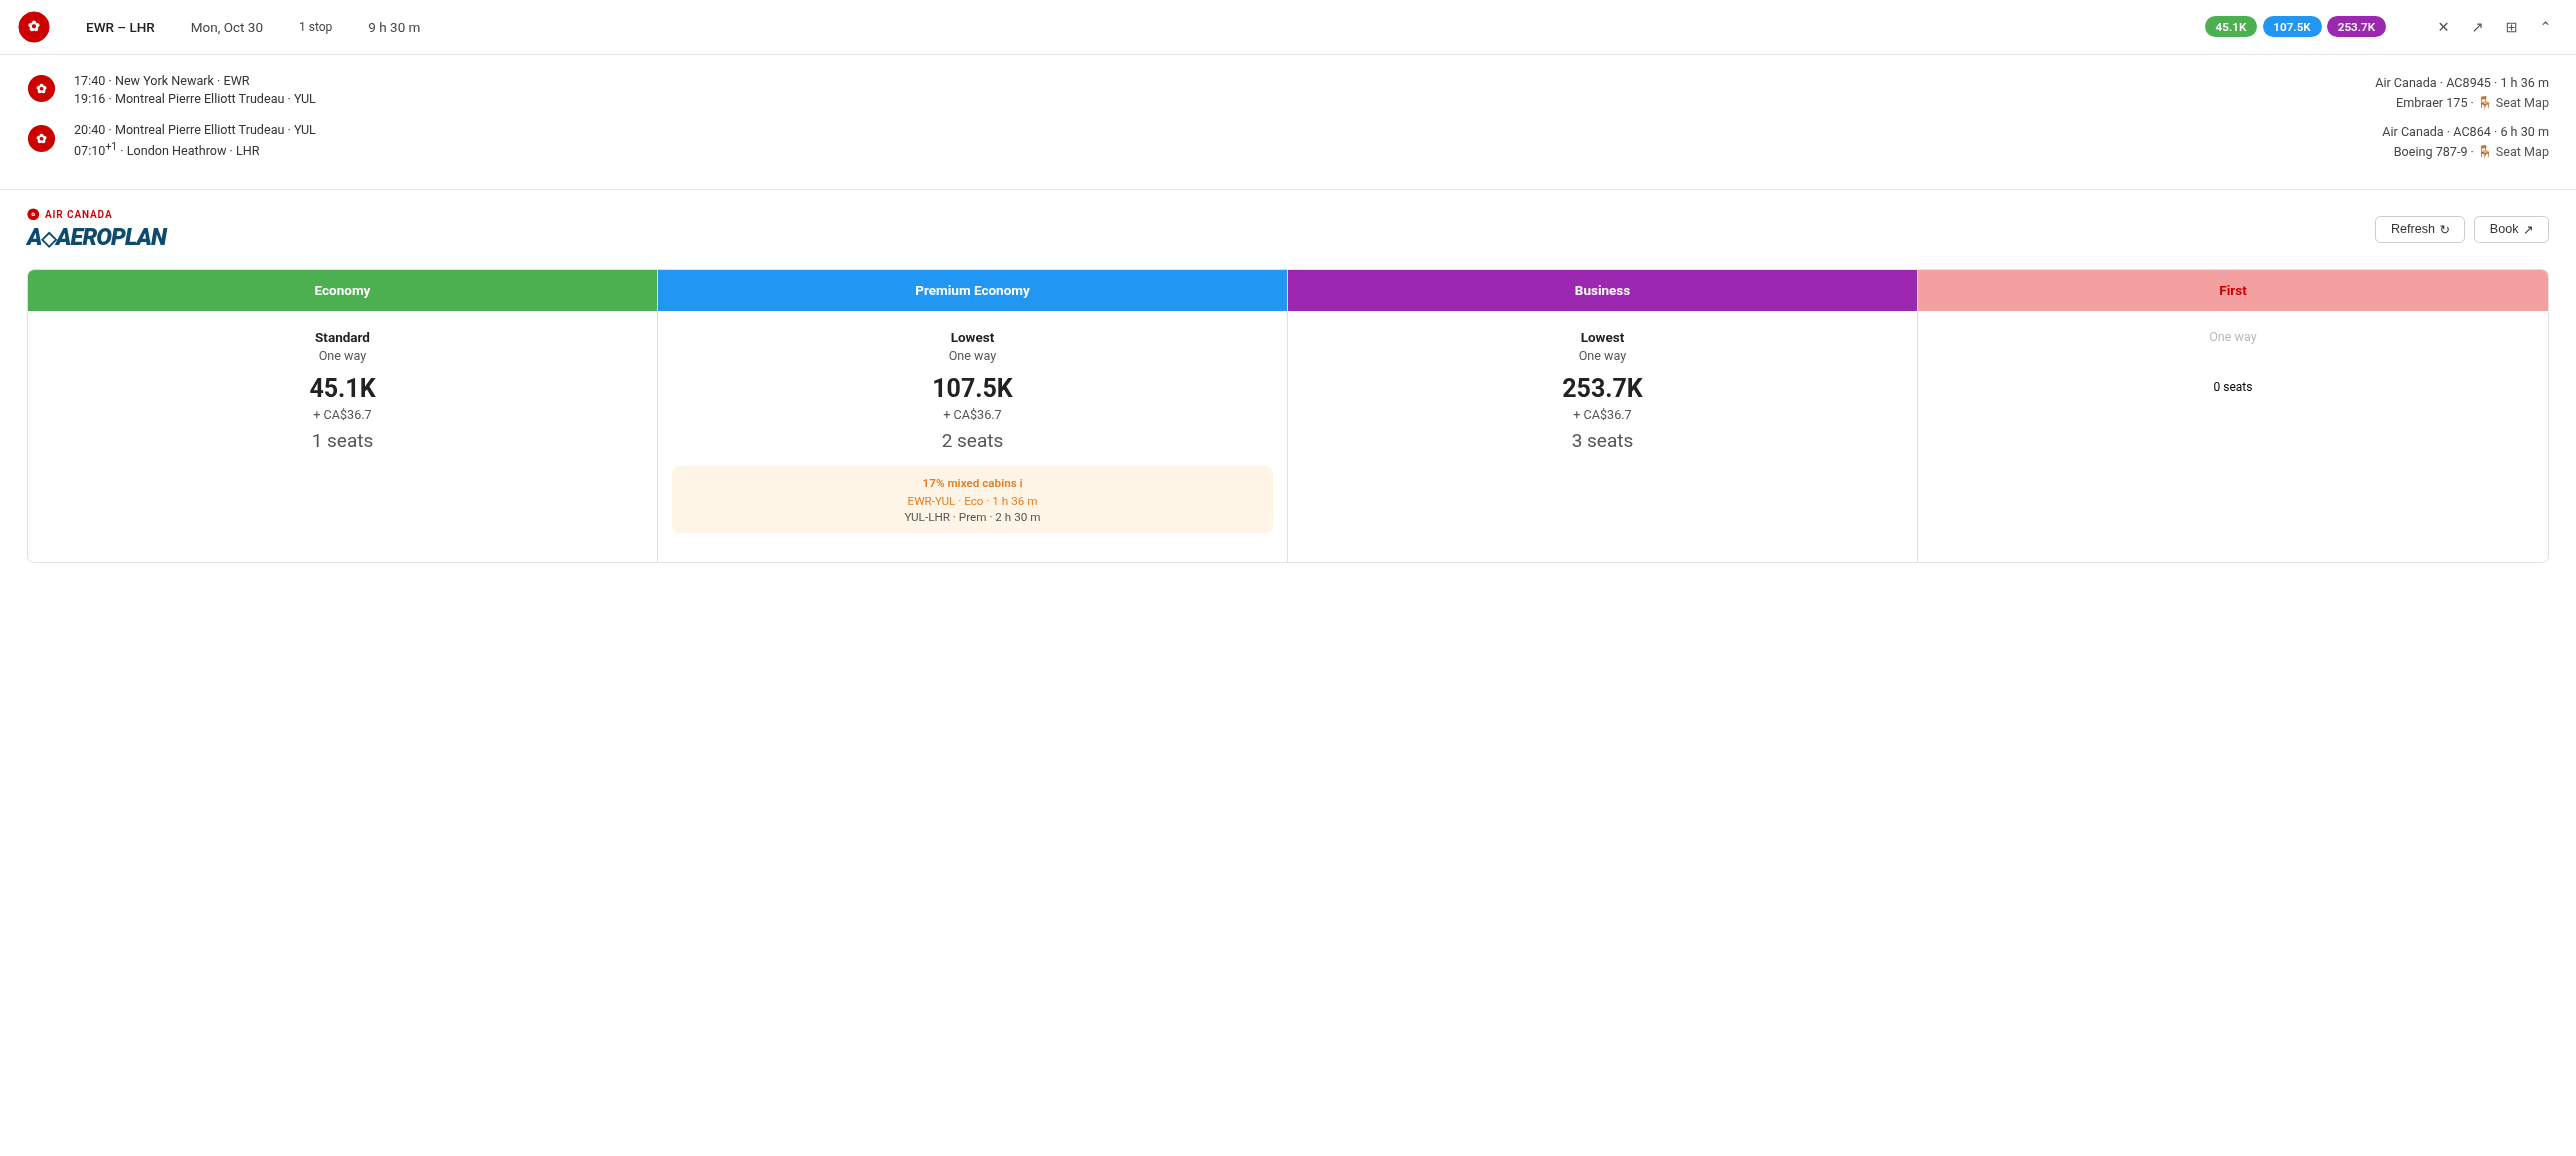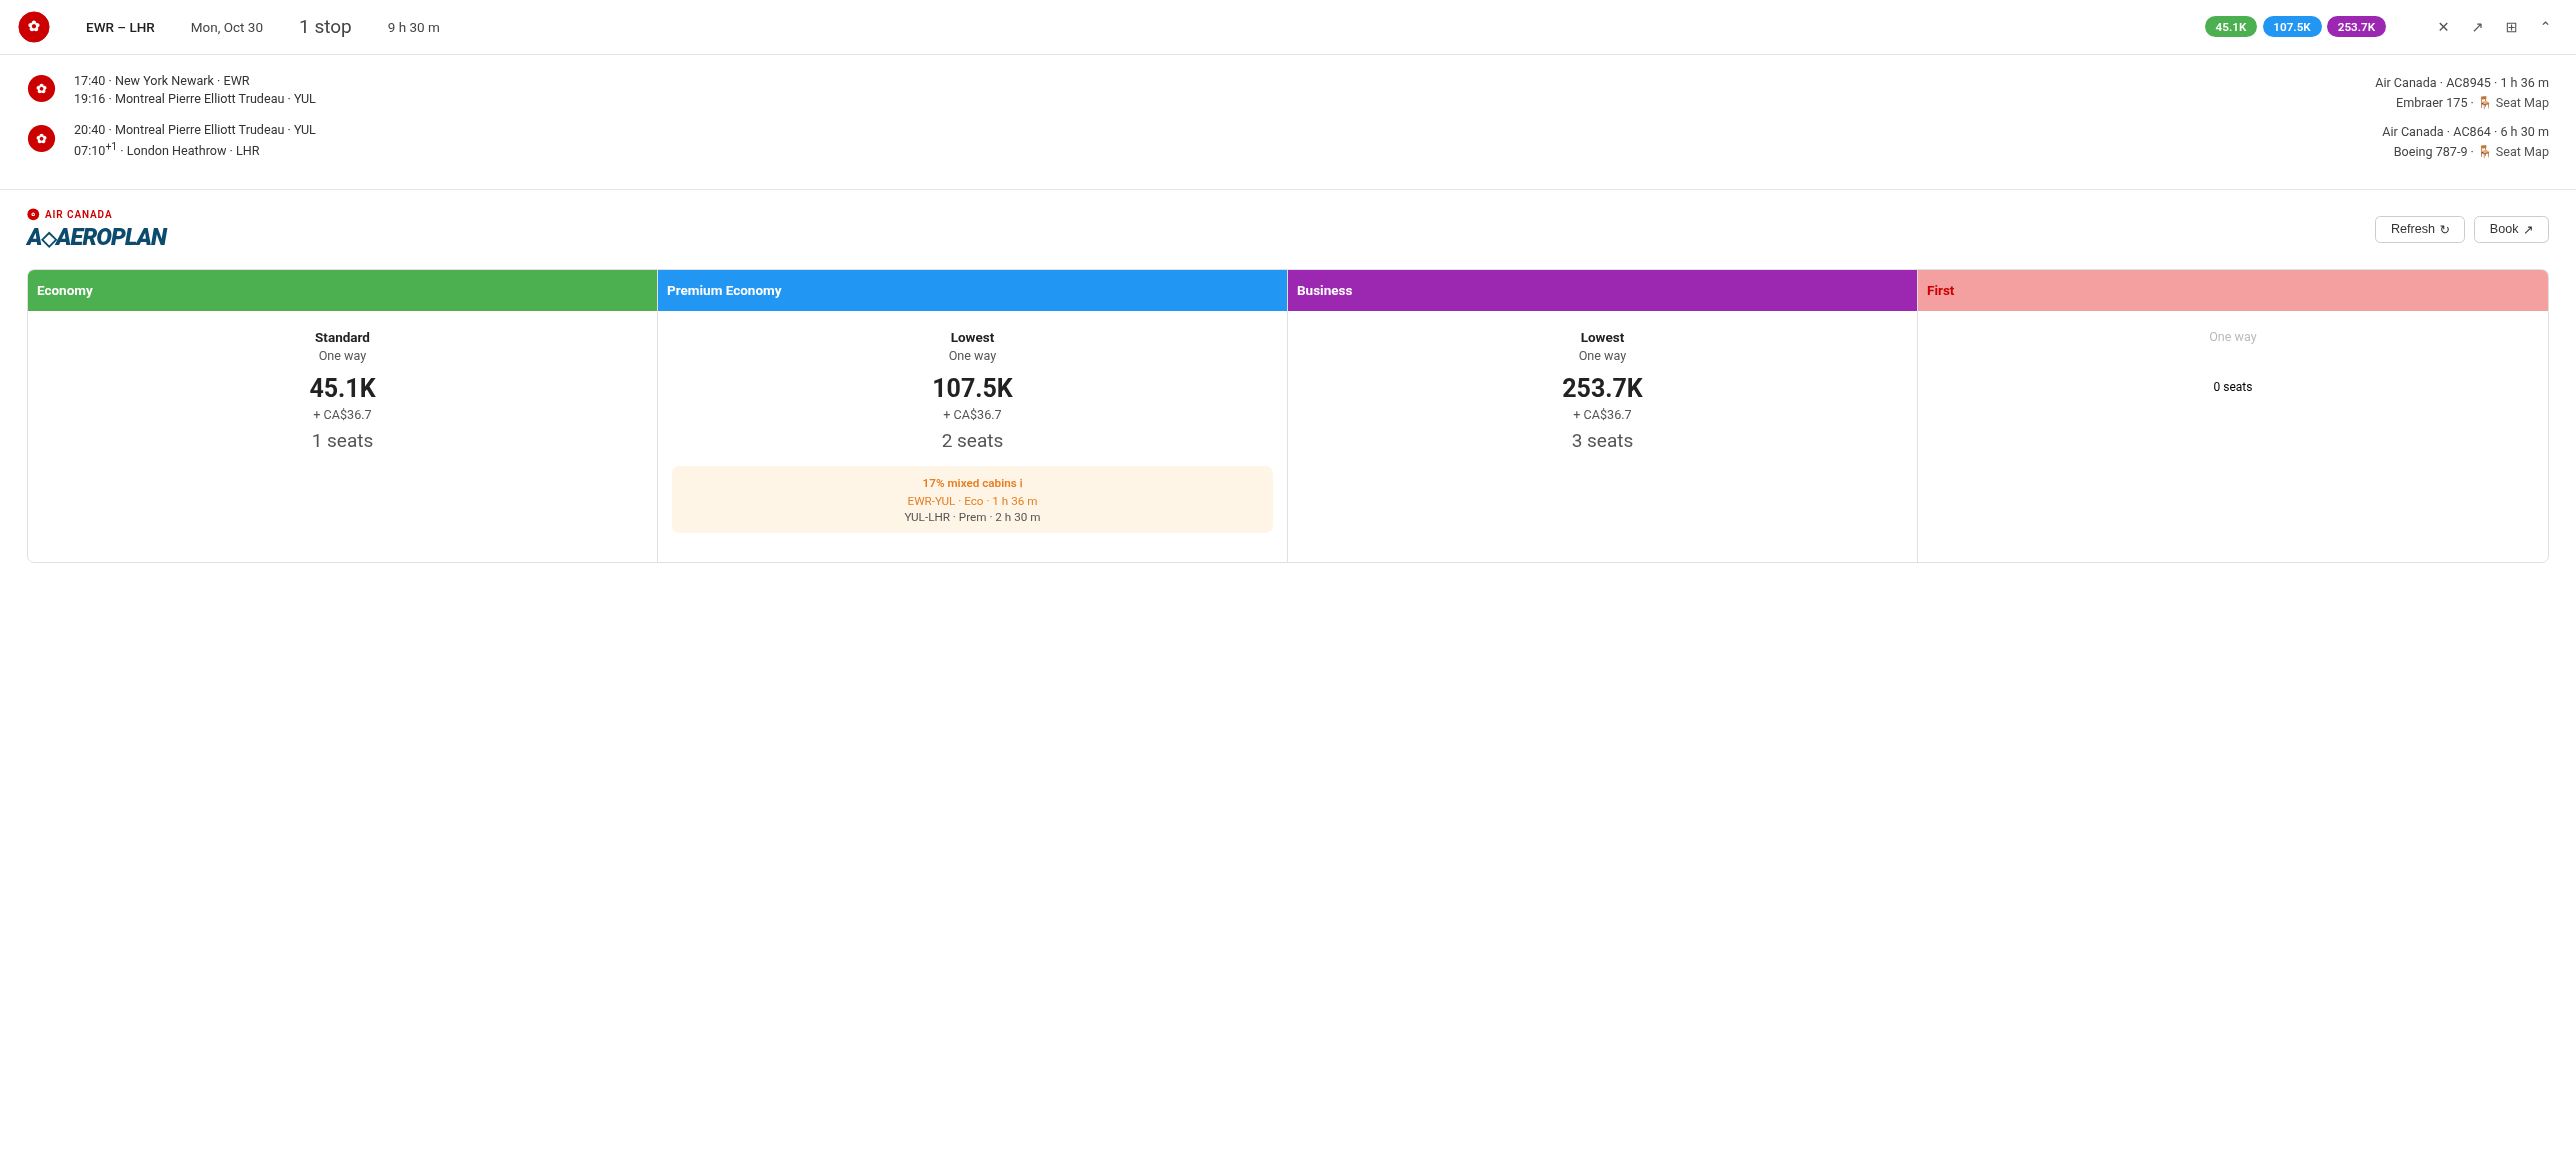--- a/index.html
+++ b/index.html
@@ -27,21 +27,21 @@
       font-size: 13.5px;
       font-weight: 500;
       white-space: nowrap;
     }
     .flight-date {
       font-size: 13.5px;
       color: #444;
       white-space: nowrap;
     }
     .flight-stops {
-      font-size: 19px;
+      font-size: 12px;
       color: #444;
       white-space: nowrap;
     }
     .flight-duration {
       font-size: 13.5px;
       color: #444;
       white-space: nowrap;
     }
     .header-spacer { flex: 1; }
     .badge-group {
@@ -178,21 +178,21 @@
       border: 0.9px solid #e0e0e0;
       border-radius: 7.2px;
       overflow: hidden;
     }
     .fare-column {
       border-right: 0.9px solid #e0e0e0;
     }
     .fare-column:last-child { border-right: none; }
     .fare-header {
       padding: 12.6px 9px;
-      text-align: left;
+      text-align: center;
       font-weight: 700;
       font-size: 13.5px;
       color: #fff;
     }
     .fare-header-economy { background: #4caf50; }
     .fare-header-premium { background: #2196f3; }
     .fare-header-business { background: #9c27b0; }
     .fare-header-first { background: #f4a0a0; color: #cc0000; }
     .fare-body {
       padding: 18px 14.4px;

